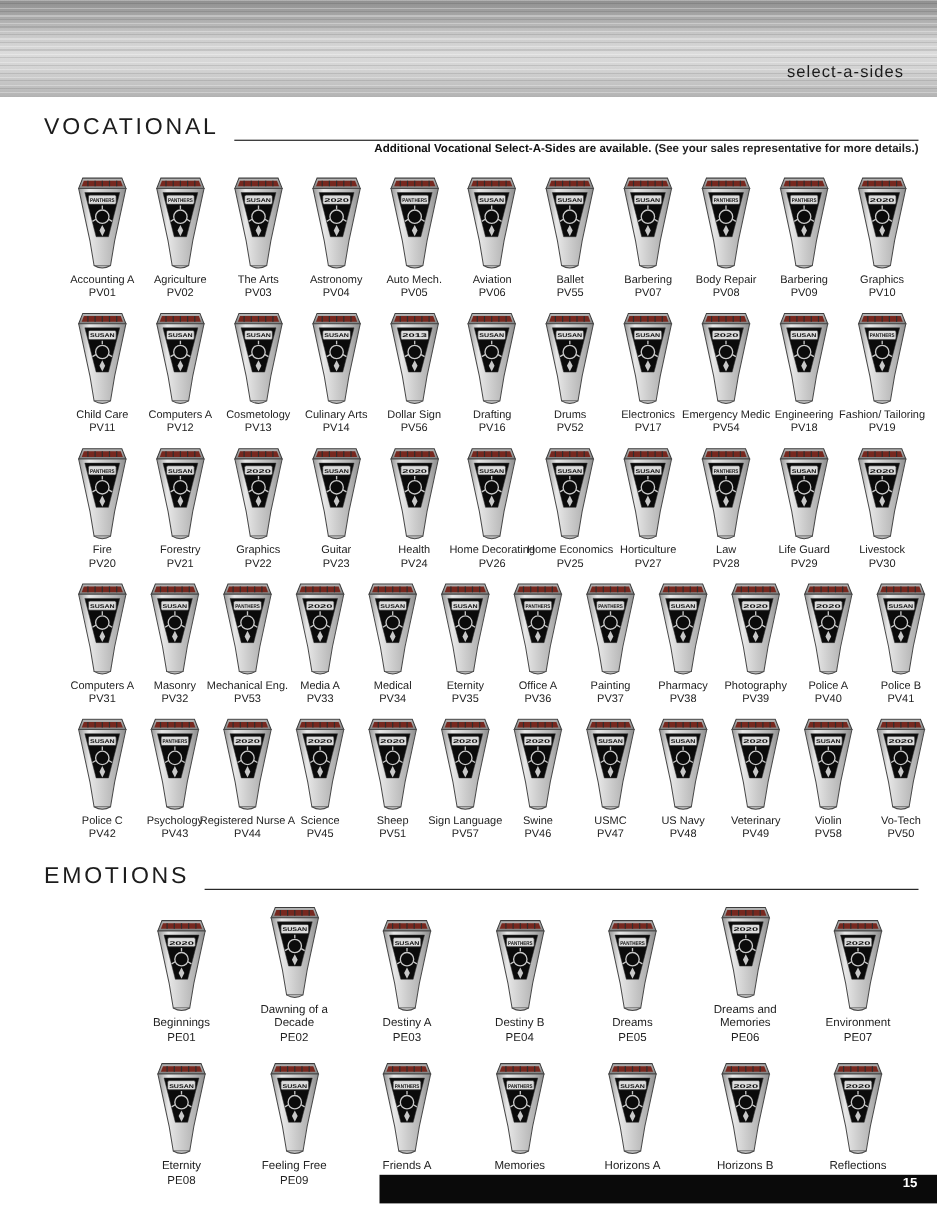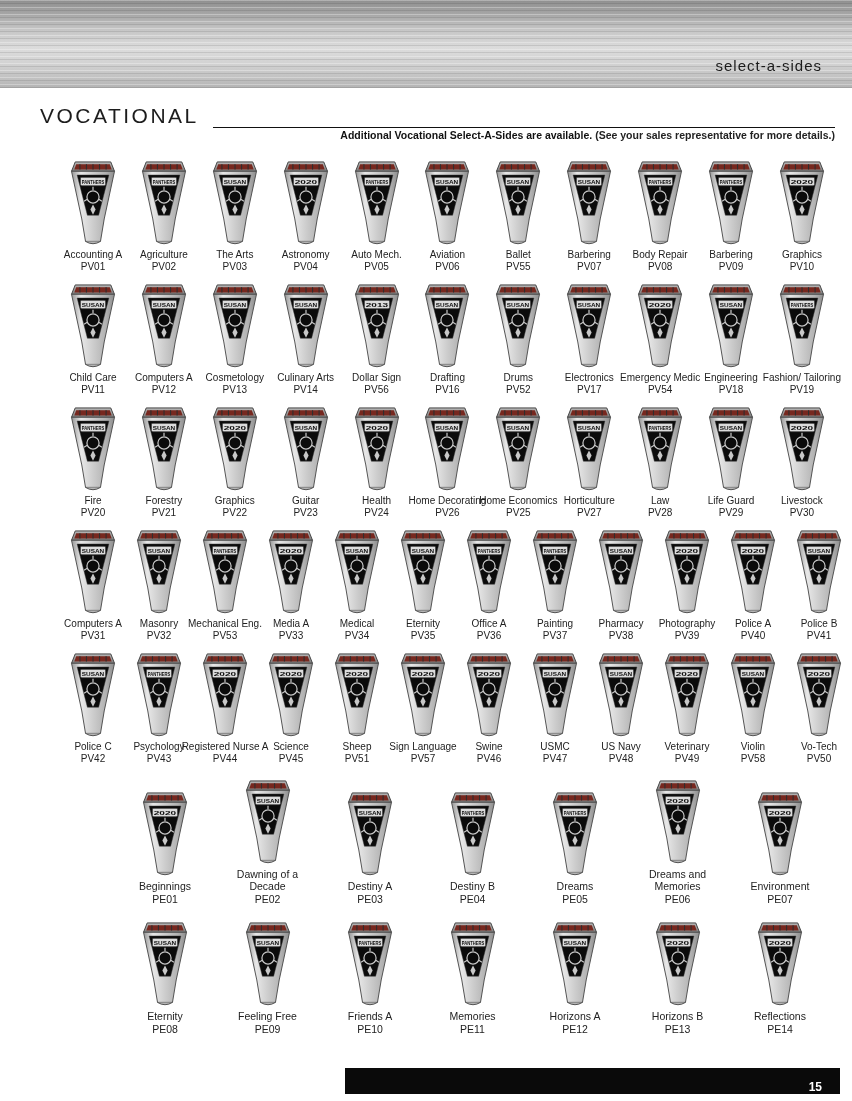--- a/index.html
+++ b/index.html
@@ -36,22 +36,22 @@
 
   .ring-item{margin:0;display:flex;flex-direction:column;align-items:center;}
   .ring{width:58px;height:86px;display:block;}
   figcaption{margin-top:2px;text-align:center;font-size:10px;line-height:1.18;color:#222;
              width:88px;overflow-wrap:break-word;}
   .emotions figcaption{width:100px;font-size:10.5px;}
   .ring-name{white-space:normal;}
   .ring-code{}
 
   
-  .footer-bar{position:absolute;left:345px;right:12px;bottom:7px;height:26px;background:#0a0a0a;
-    display:flex;align-items:flex-end;justify-content:flex-end;padding-right:18px;}
+  .footer-bar{position:absolute;left:345px;right:0;bottom:7px;height:26px;background:#0a0a0a;
+    display:flex;align-items:flex-start;justify-content:flex-end;padding-right:18px;}
   .page-num{color:#fff;font-size:12px;font-weight:bold;}
 </style>
 </head>
 <body>
 
 <svg width="0" height="0" style="position:absolute" aria-hidden="true">
   <defs>
     <linearGradient id="bodyGrad" x1="0" y1="0" x2="1" y2="0">
       <stop offset="0" stop-color="#969696"></stop>
         <stop offset="0.22" stop-color="#e8e8e8"></stop>
@@ -1680,20 +1680,24 @@
     <figcaption>
       <div class="ring-name">Vo-Tech</div>
       <div class="ring-code">PV50</div>
     </figcaption>
   </figure>
 </div>
         </div>
   </section>
 
   <section class="section emotions">
+    <div class="section-head">
+      <h2 class="heading">EMOTIONS</h2>
+      <div class="rule"></div>
+    </div>
 
     <div class="rows">
           <div class="ring-row">
   <figure class="ring-item">
     <svg class="ring" viewBox="0 0 60 92">
 
       <path d="M11 1 L49 1 L53 11 L7 11 Z" fill="url(#bezelGrad)" stroke="#3c3c3c" stroke-width="1"></path>
       <path d="M12 3.5 L48 3.5 L50 9 L10 9 Z" fill="#77281f"></path>
       <path d="M16 3.5 V9 M23 3.5 V9 M30 3.5 V9 M37 3.5 V9 M44 3.5 V9" stroke="#2e2e2e" stroke-width="1.2"></path>
 

